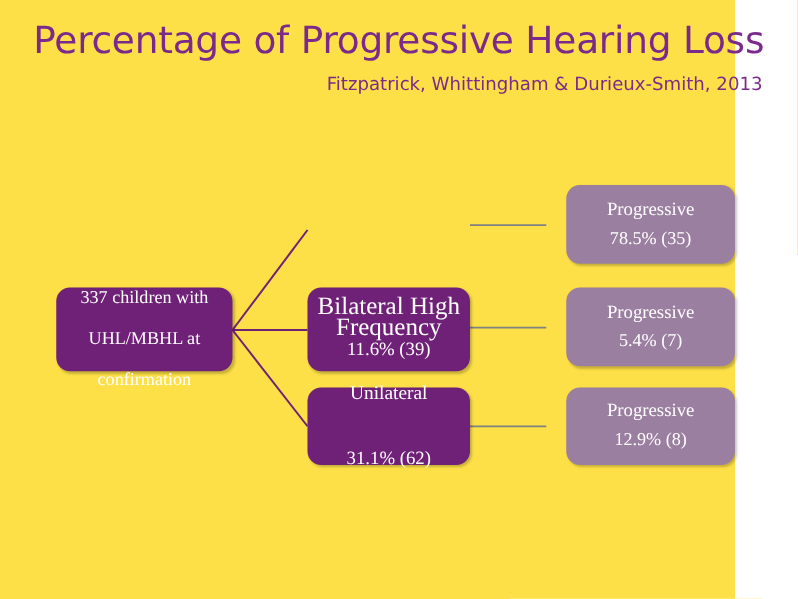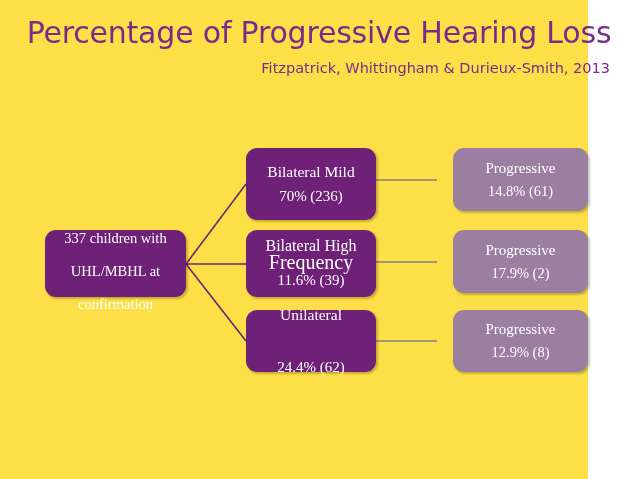--- a/index.html
+++ b/index.html
@@ -90,21 +90,21 @@
 
   
   .mid{ left:246px; width:130px; }
   #mid-0{ top:148px; height:72px; }
   #mid-1{ top:230px; height:67px; }
   #mid-2{ top:310px; height:62px;gap:29px; }
 
   #mid-0 .line1{ font-size:15.5px; }
   #mid-0 .line3{ font-size:15px; margin-top:6px; }
 
-  #mid-1 .line1{ font-size:16px; line-height:17px; }
+  #mid-1 .line1{ font-size:20px; line-height:17px; }
   #mid-1 .line2{ font-size:20px; line-height:17px; }
   #mid-1 .line3{ font-size:15px; margin-top:0; }
 
   #mid-2 .line1{ font-size:15.5px; }
   #mid-2 .line3{ font-size:15px; margin-top:5px; }
 
   
   .right{ left:437px; width:135px; }
   #right-0{ top:148px; height:63px; }
   #right-1{ top:230px; height:63px; }
@@ -131,44 +131,40 @@
     <line x1="376" y1="262" x2="437" y2="262" stroke="#808080" stroke-width="1.4"></line>
     <line x1="376" y1="341" x2="437" y2="341" stroke="#808080" stroke-width="1.4"></line>
   </svg>
 
   <div class="node node-dark" id="root-node">
     <span class="line1">337 children with</span>
     <span class="line2">UHL/MBHL at</span>
     <span class="line3">confirmation</span>
   </div>
 
-  <div class="node node-dark mid" id="mid-0">
-    <span class="line1">Bilateral Mild</span>
-    <span class="line3">70% (236)</span>
-  </div>
 
   <div class="node node-dark mid" id="mid-1">
     <span class="line1">Bilateral High</span>
     <span class="line2">Frequency</span>
     <span class="line3">11.6% (39)</span>
   </div>
 
   <div class="node node-dark mid" id="mid-2">
     <span class="line1">Unilateral</span>
-    <span class="line3">24.4% (62)</span>
+    <span class="line3">31.1% (62)</span>
   </div>
 
   <div class="node node-light right" id="right-0">
     <span class="line1">Progressive</span>
-    <span class="line3">14.8% (61)</span>
+    <span class="line3">78.5% (35)</span>
   </div>
 
   <div class="node node-light right" id="right-1">
     <span class="line1">Progressive</span>
-    <span class="line3">17.9% (2)</span>
+    <span class="line3">5.4% (7)</span>
   </div>
 
   <div class="node node-light right" id="right-2">
     <span class="line1">Progressive</span>
     <span class="line3">12.9% (8)</span>
   </div>
 
 </div>
 
 </body></html>

